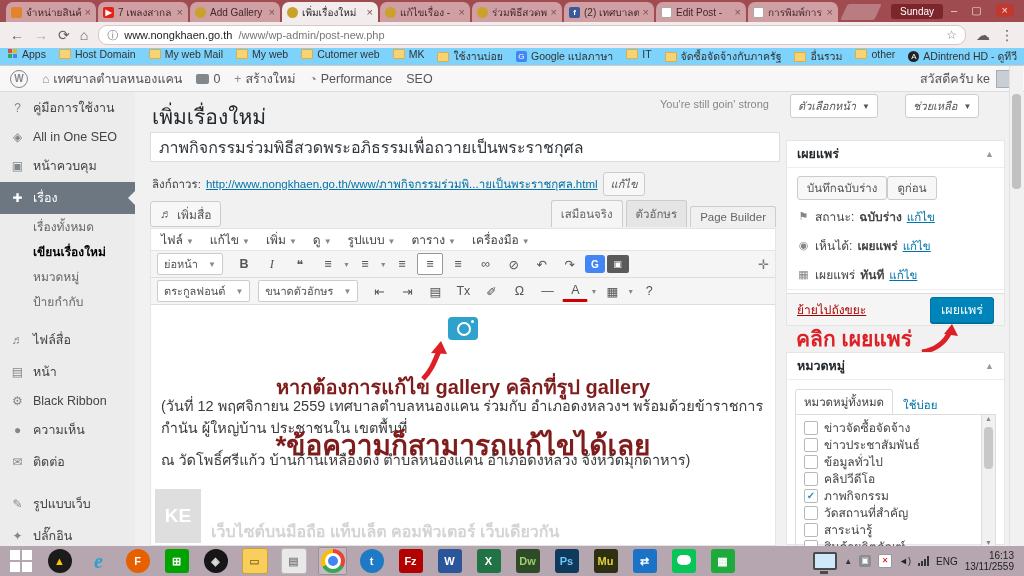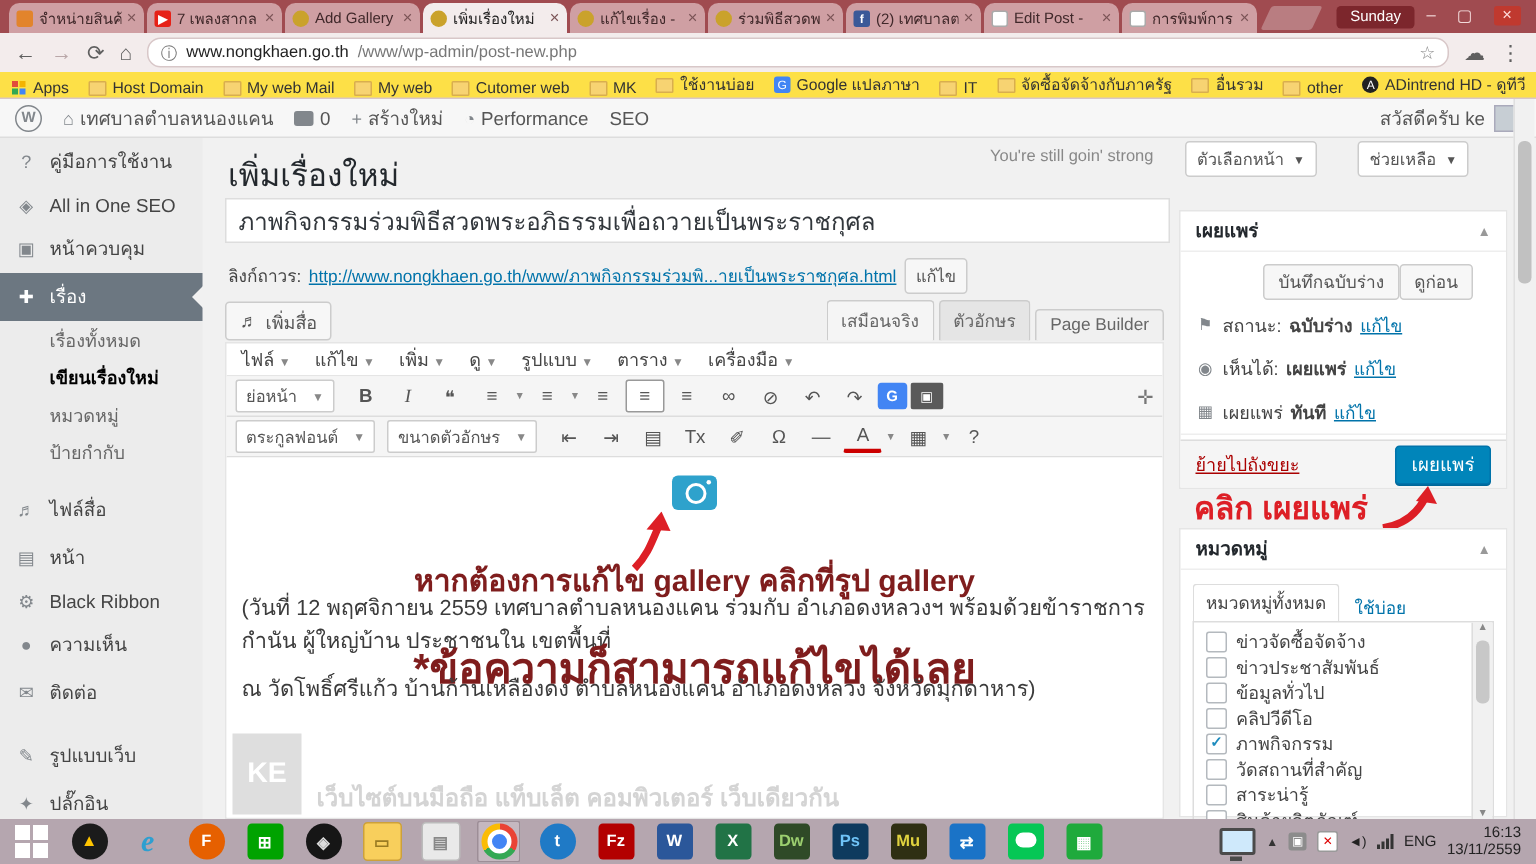--- a/index.html
+++ b/index.html
@@ -27,22 +27,22 @@
   .winbtns{display:flex;gap:14px;margin:0 10px 5px 2px;color:#f3dada;font-size:11px;}
   .winbtns .wclose{color:#ffdcdc;background:#c0392f;padding:0 6px;border-radius:2px;}
   .navbar{position:absolute;left:0;top:22px;width:1024px;height:26px;background:#f3eCec;
     display:flex;align-items:center;gap:10px;padding:0 10px;box-sizing:border-box;}
   .navbtn{color:#5f5f5f;font-size:14px;}
   .navbtn.dis{color:#b9a7a8;}
   .urlbar{flex:1;height:18px;background:#fff;border:1px solid #d8c7c8;border-radius:9px;
     display:flex;align-items:center;gap:6px;padding:0 8px;font-size:11px;color:#777;}
   .urlbar .host{color:#222;}
   .urlbar .star{margin-left:auto;color:#888;font-size:12px;}
-  .bookmarks{position:absolute;left:0;top:48px;width:1024px;height:18px;background:#fde047;
-    border-bottom:1px solid #d9c6c7;display:flex;align-items:flex-end;gap:13px;padding:0 8px;
+  .bookmarks{position:absolute;left:0;top:48px;width:1024px;height:18px;background:#7dd3fc;
+    border-bottom:1px solid #d9c6c7;display:flex;align-items:flex-start;gap:13px;padding:0 8px;
     font-size:10.5px;color:#333;box-sizing:border-box;white-space:nowrap;}
   .bmi{display:flex;align-items:center;gap:4px;}
   .bm-folder{width:10px;height:8px;background:#f7d372;border:1px solid #d9ae4e;border-radius:1px;}
   .bm-apps{width:10px;height:10px;display:grid;grid-template-columns:4px 4px;grid-template-rows:4px 4px;gap:1px;}
   .bm-apps i{background:#e24b3b;}.bm-apps i:nth-child(2){background:#f4b400;}
   .bm-apps i:nth-child(3){background:#34a853;}.bm-apps i:nth-child(4){background:#4285f4;}
   .bm-gt{width:11px;height:11px;background:#4285f4;color:#fff;font-size:8px;line-height:11px;text-align:center;border-radius:2px;}
   .bm-site{width:11px;height:11px;background:#222;color:#fff;border-radius:50%;font-size:8px;line-height:11px;text-align:center;}
   .bm-sep{width:1px;height:12px;background:#cdb9ba;}
   
@@ -67,21 +67,21 @@
     border:8px solid transparent;border-right:8px solid #f1f1f1;}
   .side-sub{padding:3px 10px 3px 33px;font-size:12px;color:#666;}
   .side-sub.current{font-weight:bold;color:#000;}
   .side-gap{height:10px;}
   
   .h1{position:absolute;left:152px;top:100px;font-size:21px;color:#23282d;font-weight:400;}
   .title-input{position:absolute;left:150px;top:132px;width:612px;height:28px;border:1px solid #ddd;
     background:#fff;font-size:16px;color:#32373c;padding:0 8px;font-family:"Liberation Sans",sans-serif;}
   .permalink{position:absolute;left:152px;top:172px;font-size:11.5px;color:#444;display:flex;align-items:center;gap:5px;}
   .link{color:#0073aa;text-decoration:underline;cursor:pointer;}
-  .minibtn{border:1px solid #ccc;background:#f7f7f7;border-radius:3px;font-size:11px;color:#555;padding:2px 7px;}
+  .minibtn{border:1px solid #ccc;background:#f7f7f7;border-radius:3px;font-size:11px;color:#555;padding:2px 7px;font-style:italic;}
   .mediarow{position:absolute;left:150px;top:200px;width:626px;display:flex;align-items:flex-end;}
   .btn{border:1px solid #ccc;background:#f7f7f7;border-radius:3px;color:#555;font-size:12px;
     padding:0 9px;height:24px;display:inline-flex;align-items:center;gap:5px;}
   .ed-tabs{margin-left:auto;display:flex;align-items:flex-end;gap:3px;font-size:11.5px;color:#666;}
   .ed-tab{padding:4px 9px;background:#e5e5e5;border:1px solid #ccc;border-bottom:none;border-radius:3px 3px 0 0;}
   .ed-tab.on{background:#f5f5f5;}
   .ed-tab.pb{background:#f0f0f0;}
   .editor{position:absolute;left:150px;top:228px;width:626px;height:318px;background:#fff;
     border:1px solid #e5e5e5;box-sizing:border-box;overflow:hidden;}
   .menubar{height:21px;border-bottom:1px solid #e5e5e5;display:flex;align-items:center;gap:16px;
@@ -501,21 +501,21 @@
       <div class="wm-ke" data-name="watermark-ke-logo">KE</div>
       <div class="wm2" data-name="watermark-tagline">เว็บไซต์บนมือถือ แท็บเล็ต คอมพิวเตอร์ เว็บเดียวกัน</div>
     </div>
   </div>
 
   <div class="wpbox" style="left:786px;top:140px;width:219px;height:186px;" data-name="publish-box">
     <div class="boxhead" data-name="publish-box-header">
       <span>เผยแพร่</span>
       <span class="tg" data-name="collapse-icon">▲</span>
     </div>
-    <div style="display:flex;justify-content:flex-end;padding:8px 22px 2px 10px;">
+    <div style="display:flex;justify-content:flex-start;padding:8px 10px 2px 10px;">
       <span class="btn" style="height:22px;font-size:11.5px;" data-name="save-draft-button">บันทึกฉบับร่าง</span>
       <span class="btn" style="height:22px;font-size:11.5px;" data-name="preview-button">ดูก่อน</span>
     </div>
     <div class="pubrow" data-name="status-row">
       <span class="ic" data-name="status-pin-icon">⚑</span>
       <span>สถานะ:</span>
       <b>ฉบับร่าง</b>
       <span class="link" style="font-size:11.5px;" data-name="edit-status-link">แก้ไข</span>
     </div>
     <div class="pubrow" data-name="visibility-row">

